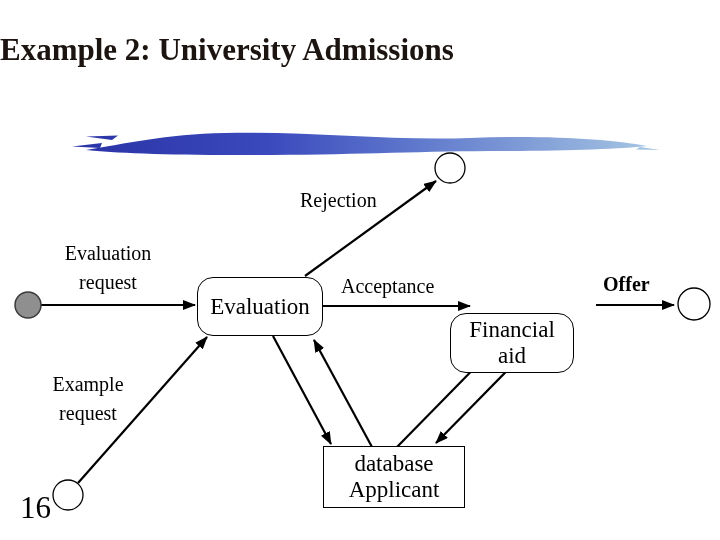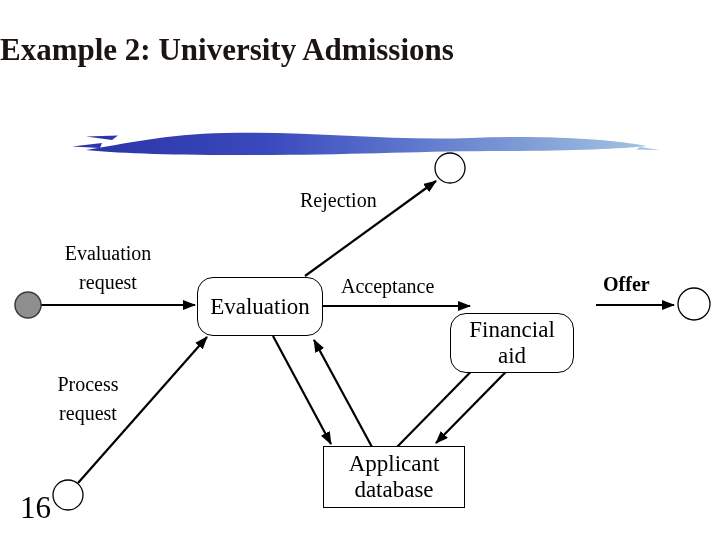--- a/index.html
+++ b/index.html
@@ -79,35 +79,35 @@
   <div class="box rounded box-evaluation">
     <div>Evaluation</div>
   </div>
 
   <div class="box rounded box-financial">
     <div>Financial</div>
     <div>aid</div>
   </div>
 
   <div class="box box-database">
+    <div>database</div>
     <div>Applicant</div>
-    <div>database</div>
   </div>
 
   <div class="lbl lbl-rejection">Rejection</div>
 
   <div class="lbl lbl-center lbl-evalreq">
     <div>Evaluation</div>
     <div>request</div>
   </div>
 
   <div class="lbl lbl-acceptance">Acceptance</div>
 
   <div class="lbl lbl-offer">Offer</div>
 
   <div class="lbl lbl-center lbl-special">
-    <div>Process</div>
+    <div>Example</div>
     <div>request</div>
   </div>
 
   <div class="page-number">16</div>
 
 </div>
 
 </body></html>

